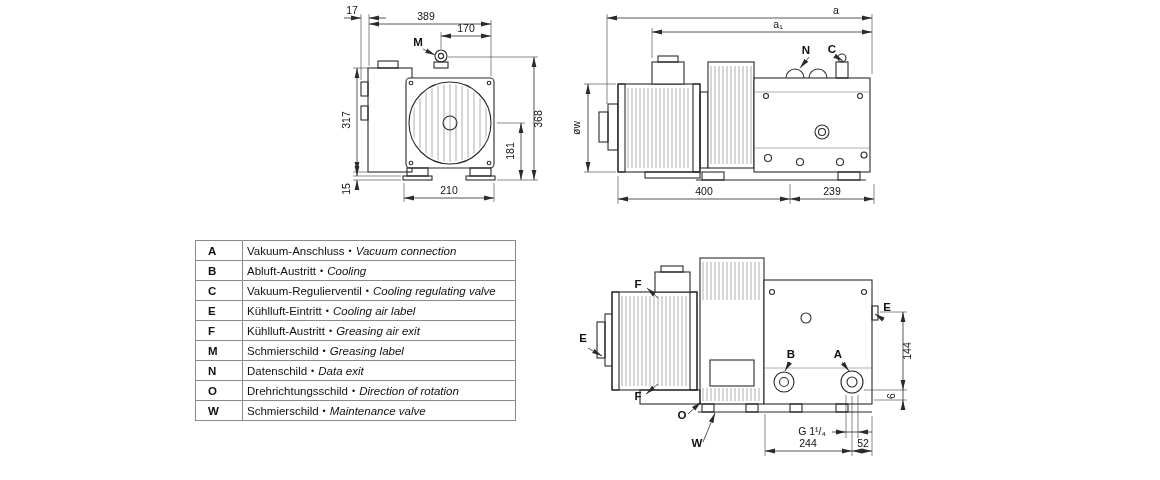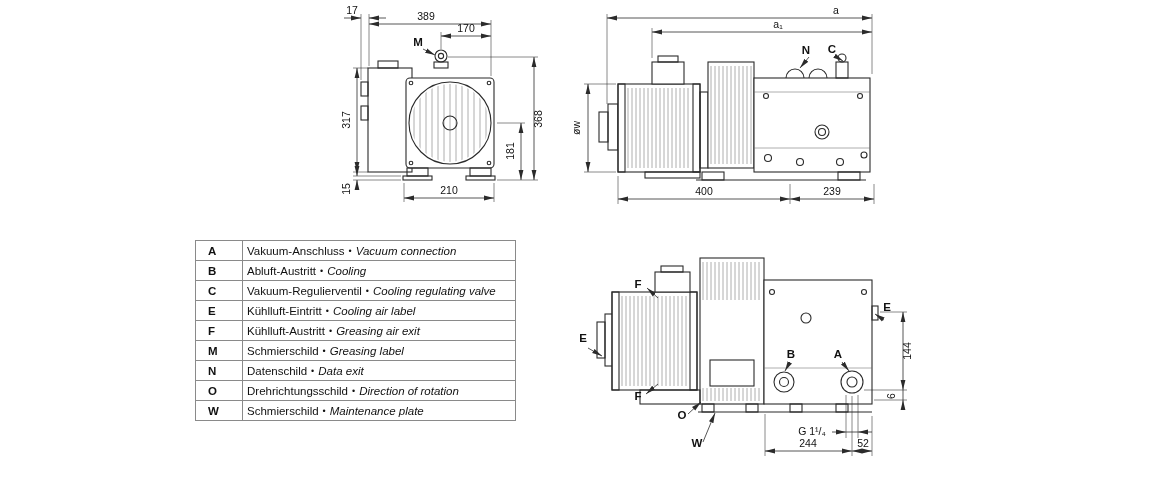--- a/index.html
+++ b/index.html
@@ -286,16 +286,16 @@
     <tr>
       <td class="k">N</td>
       <td class="v"><span class="de">Datenschild</span><span class="sep">•</span><span class="en">Data exit</span></td>
     </tr>
     <tr>
       <td class="k">O</td>
       <td class="v"><span class="de">Drehrichtungsschild</span><span class="sep">•</span><span class="en">Direction of rotation</span></td>
     </tr>
     <tr>
       <td class="k">W</td>
-      <td class="v"><span class="de">Schmierschild</span><span class="sep">•</span><span class="en">Maintenance plate</span></td>
+      <td class="v"><span class="de">Schmierschild</span><span class="sep">•</span><span class="en">Maintenance valve</span></td>
     </tr>
   </tbody>
 </table>
 
 </body></html>

